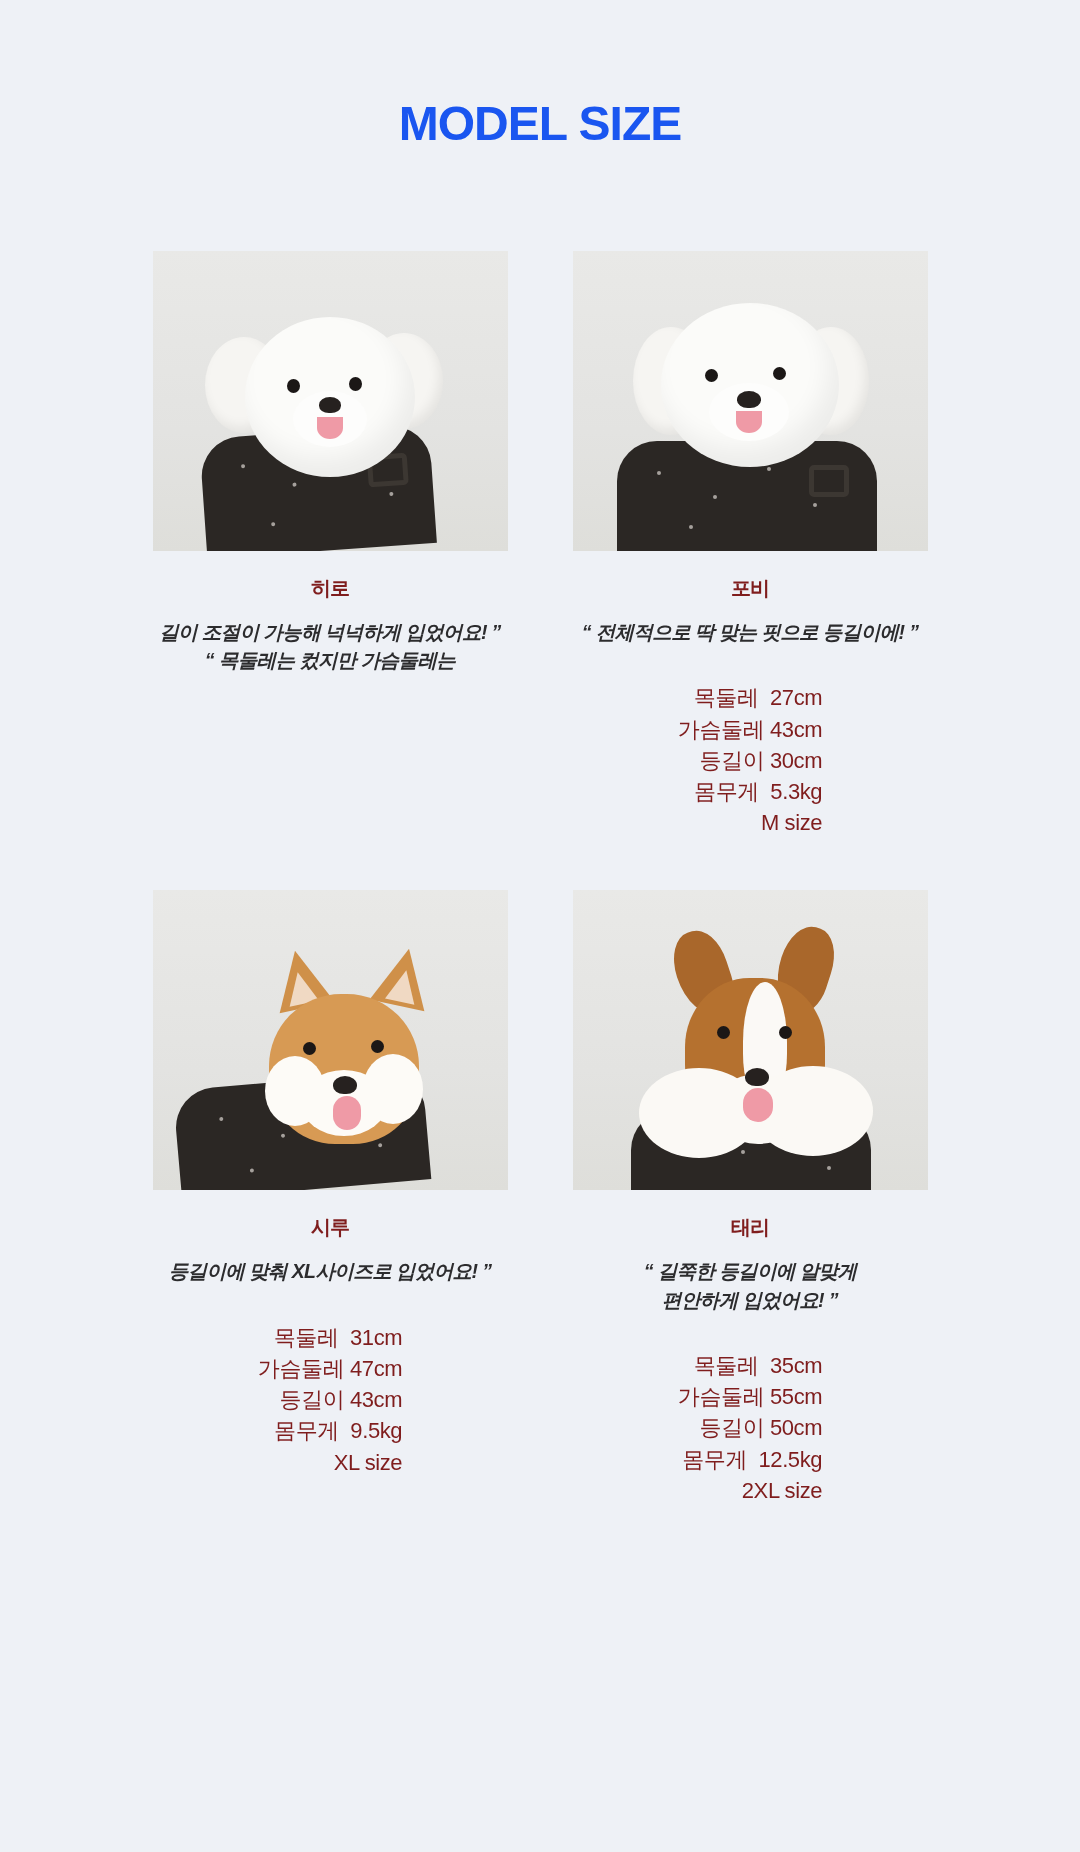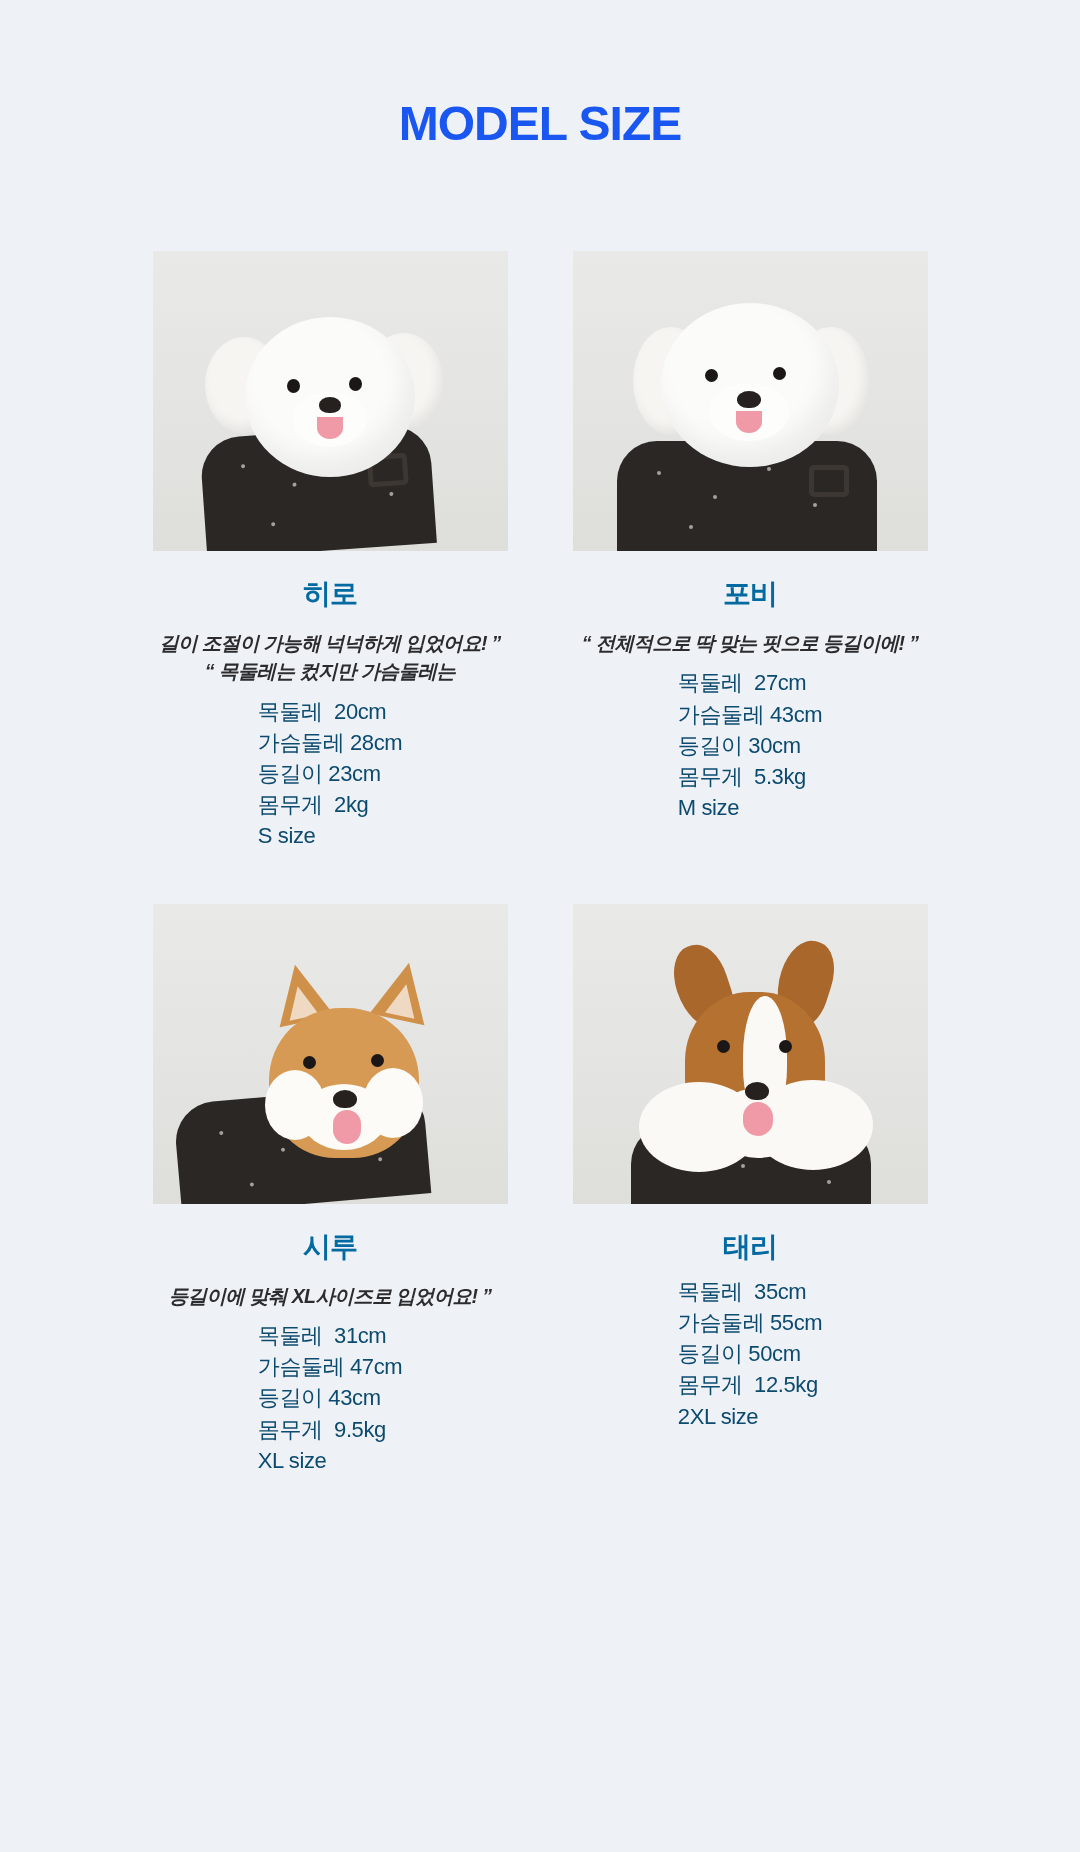--- a/index.html
+++ b/index.html
@@ -156,41 +156,41 @@
     background: #a9672b;
     border-radius: 50% 50% 40% 60%;
   }
   .ruff {
     position: absolute;
     background: #fbf9f5;
     border-radius: 50%;
   }
 
   .name {
-    font-size: 28px;
+    font-size: 20px;
     font-weight: bold;
-    color: #0369a1;
+    color: #7f1d1d;
     margin-top: 24px;
     letter-spacing: -1px;
   }
   .quote {
     margin-top: 16px;
     font-size: 19.5px;
     font-style: italic;
     font-weight: bold;
     color: #2c2c2e;
     text-align: center;
     line-height: 1.45;
     letter-spacing: -0.6px;
   }
   .specs {
-    margin-top: 10px;
-    text-align: left;
+    margin-top: 36px;
+    text-align: right;
     font-size: 22px;
-    color: #0c4a6e;
+    color: #7f1d1d;
     line-height: 1.42;
     letter-spacing: -0.4px;
   }
   .specs div { white-space: pre; }
 </style>
 </head>
 <body>
 
 <div class="page">
 
@@ -217,27 +217,20 @@
           <div class="eye" style="width:13px;height:14px;left:134px;top:128px;"></div>
           <div class="eye" style="width:13px;height:14px;left:196px;top:126px;"></div>
           <div class="nose" style="width:22px;height:16px;left:166px;top:146px;"></div>
           <div class="tongue" style="width:26px;height:22px;left:164px;top:166px;"></div>
         </div>
       </div>
       <div class="name">히로</div>
       <div class="quote">
         <div>길이 조절이 가능해 넉넉하게 입었어요! ”</div>
         <div>“ 목둘레는 컸지만 가슴둘레는</div>
-      </div>
-      <div class="specs">
-        <div>목둘레  20cm</div>
-        <div>가슴둘레 28cm</div>
-        <div>등길이 23cm</div>
-        <div>몸무게  2kg</div>
-        <div>S size</div>
       </div>
     </div>
 
     <div class="card">
       <div class="photo">
         <div class="bg"></div>
         <div class="dog">
           <div class="coat" style="width:260px;height:110px;left:44px;bottom:0;">
             <div class="dot" style="left:40px;top:30px;"></div>
             <div class="dot" style="left:96px;top:54px;"></div>
@@ -325,20 +318,24 @@
           <div class="ruff" style="width:120px;height:90px;left:66px;top:178px;"></div>
           <div class="ruff" style="width:120px;height:90px;left:180px;top:176px;"></div>
           <div class="ruff" style="width:90px;height:70px;left:140px;top:184px;"></div>
           <div class="eye" style="width:13px;height:13px;left:144px;top:136px;"></div>
           <div class="eye" style="width:13px;height:13px;left:206px;top:136px;"></div>
           <div class="nose" style="width:24px;height:18px;left:172px;top:178px;"></div>
           <div class="tongue" style="width:30px;height:34px;left:170px;top:198px;border-radius:15px;"></div>
         </div>
       </div>
       <div class="name">태리</div>
+      <div class="quote">
+        <div>“ 길쭉한 등길이에 알맞게</div>
+        <div>편안하게 입었어요! ”</div>
+      </div>
       <div class="specs">
         <div>목둘레  35cm</div>
         <div>가슴둘레 55cm</div>
         <div>등길이 50cm</div>
         <div>몸무게  12.5kg</div>
         <div>2XL size</div>
       </div>
     </div>
 
   </div>

